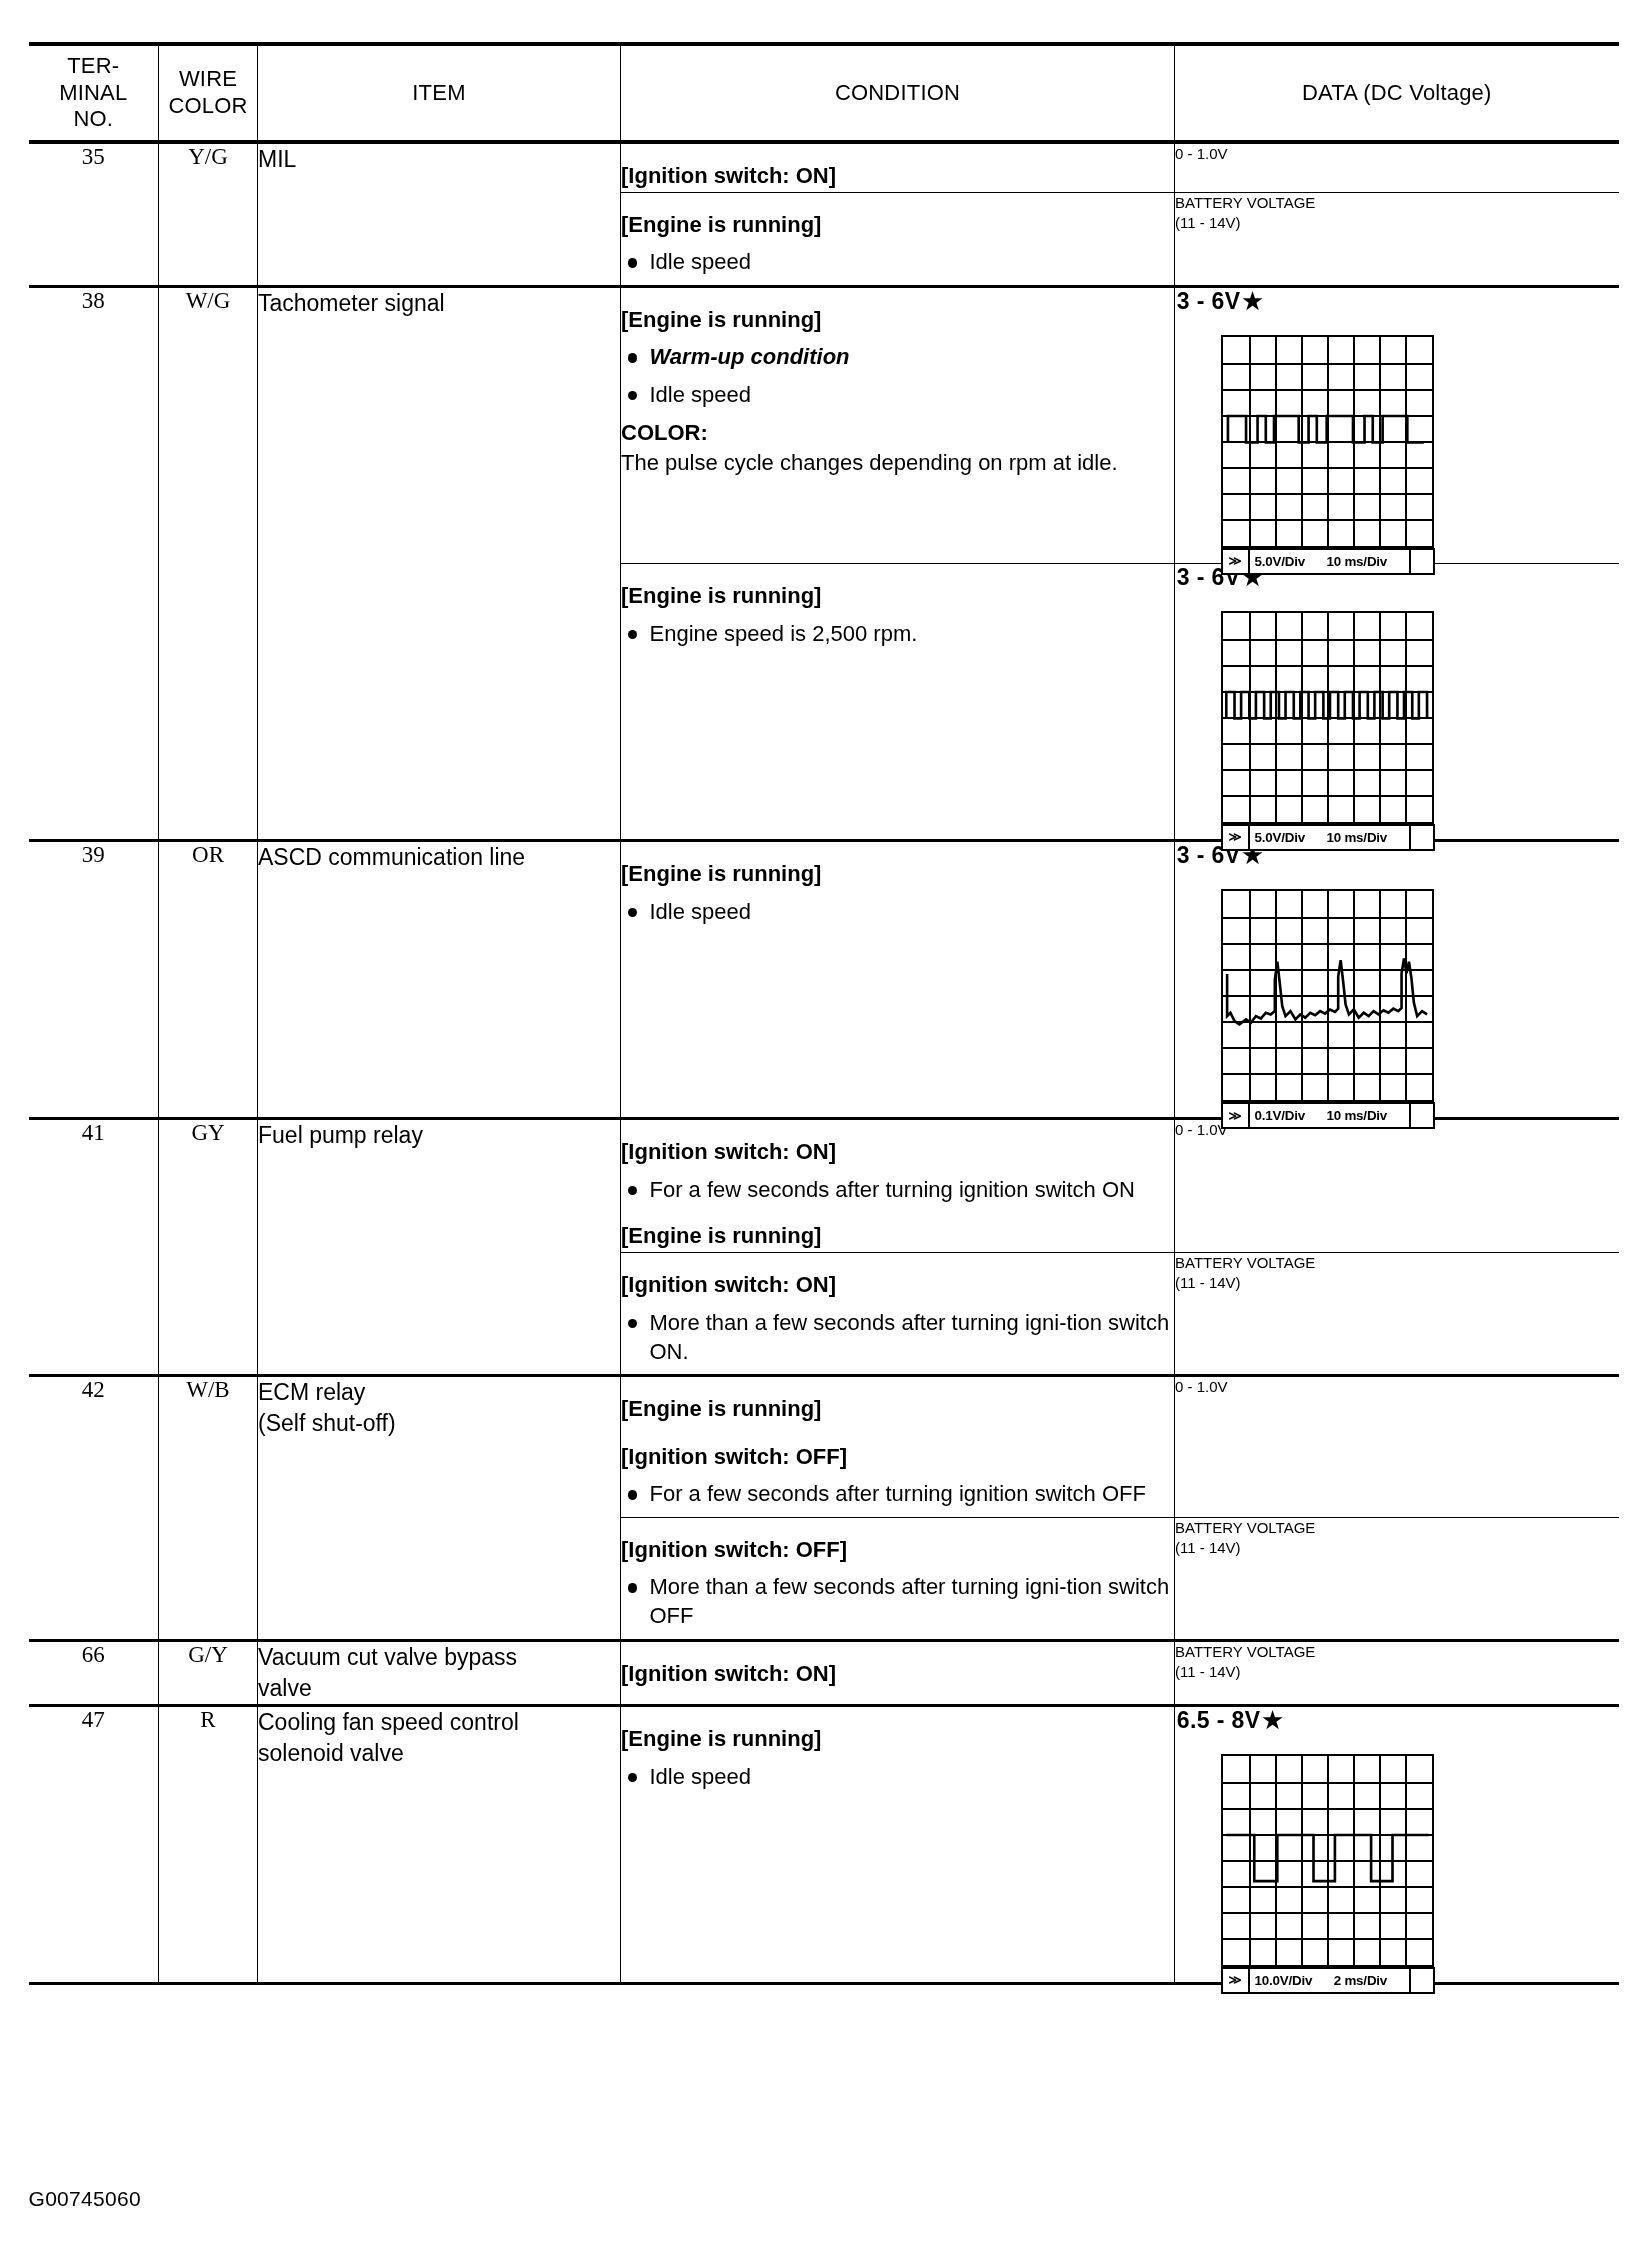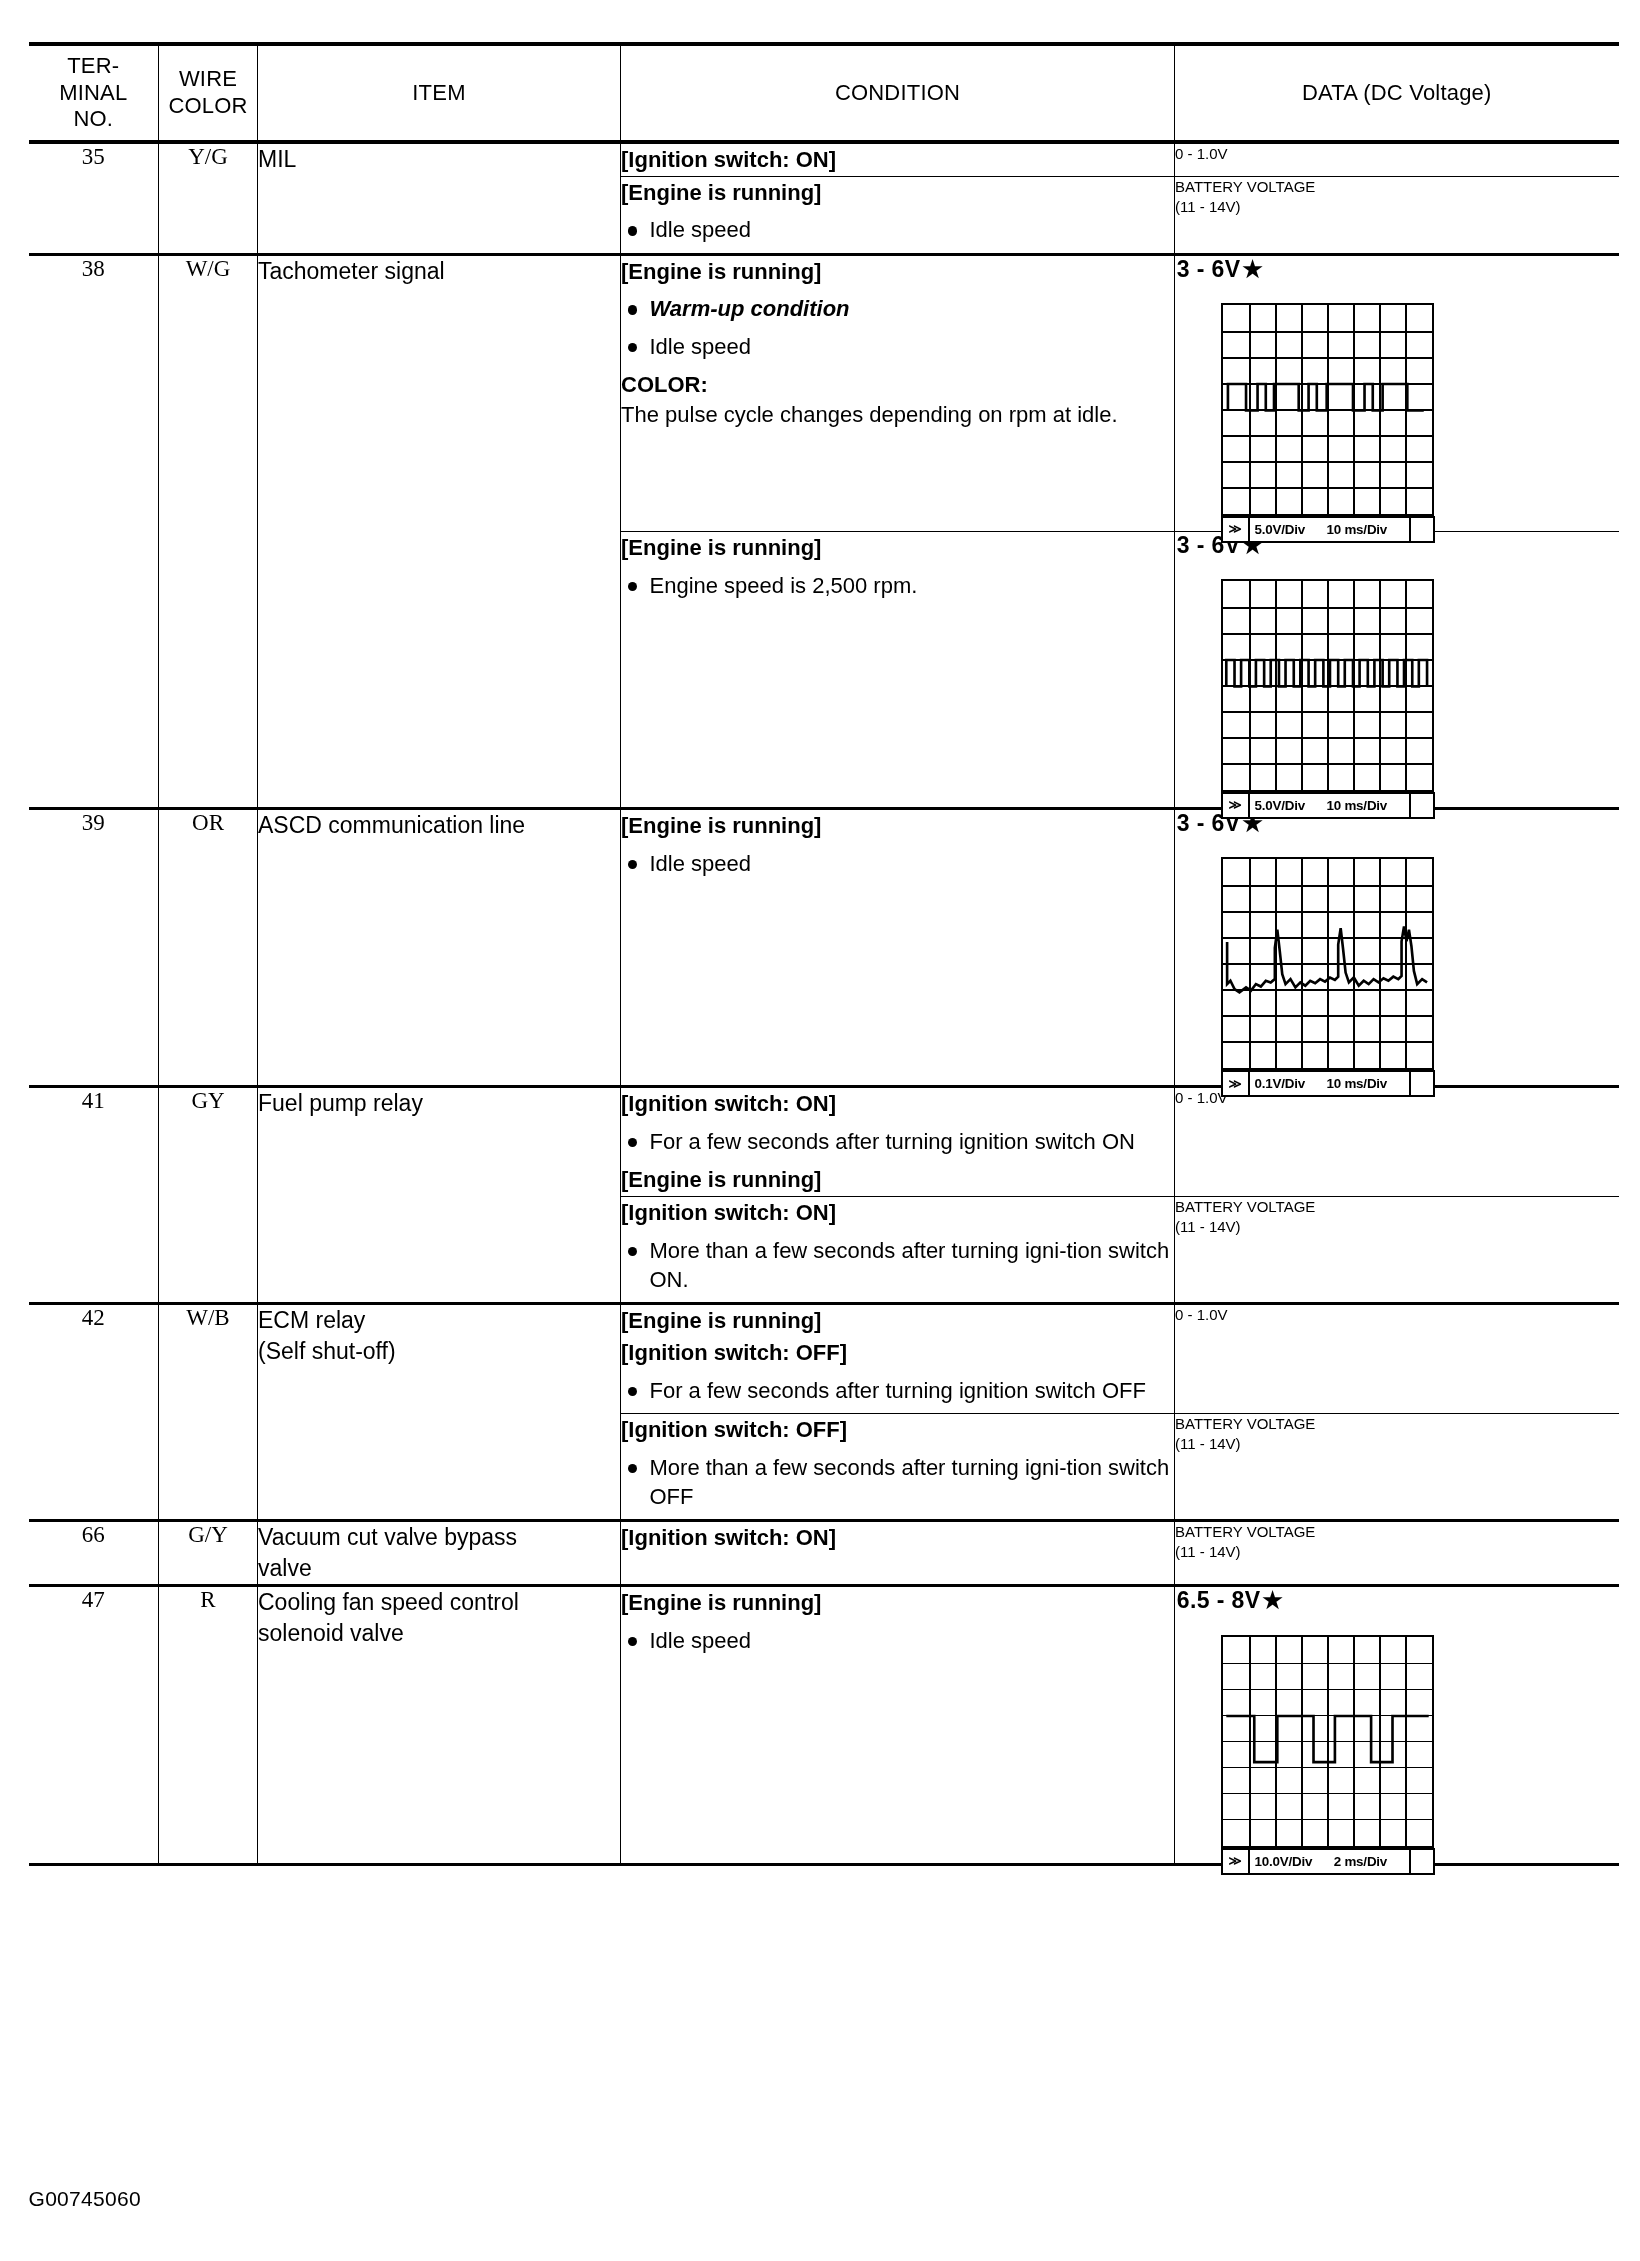--- a/index.html
+++ b/index.html
@@ -83,21 +83,21 @@
     padding-right: 8.4px;
     font-size: 23px;
     line-height: 1.35;
   }
 
   
   .cond-head {
     font-weight: bold;
     font-size: 22px;
     line-height: 1.45;
-    margin: 0 0 5px 0;
+    margin: 16px 0 5px 0;
   }
   .cond-head.tight { margin-bottom: 0; }
   ul.bullets {
     list-style: none;
     margin: 0 0 5px 0;
     padding: 0;
   }
   ul.bullets li {
     position: relative;
     padding-left: 28.5px;

